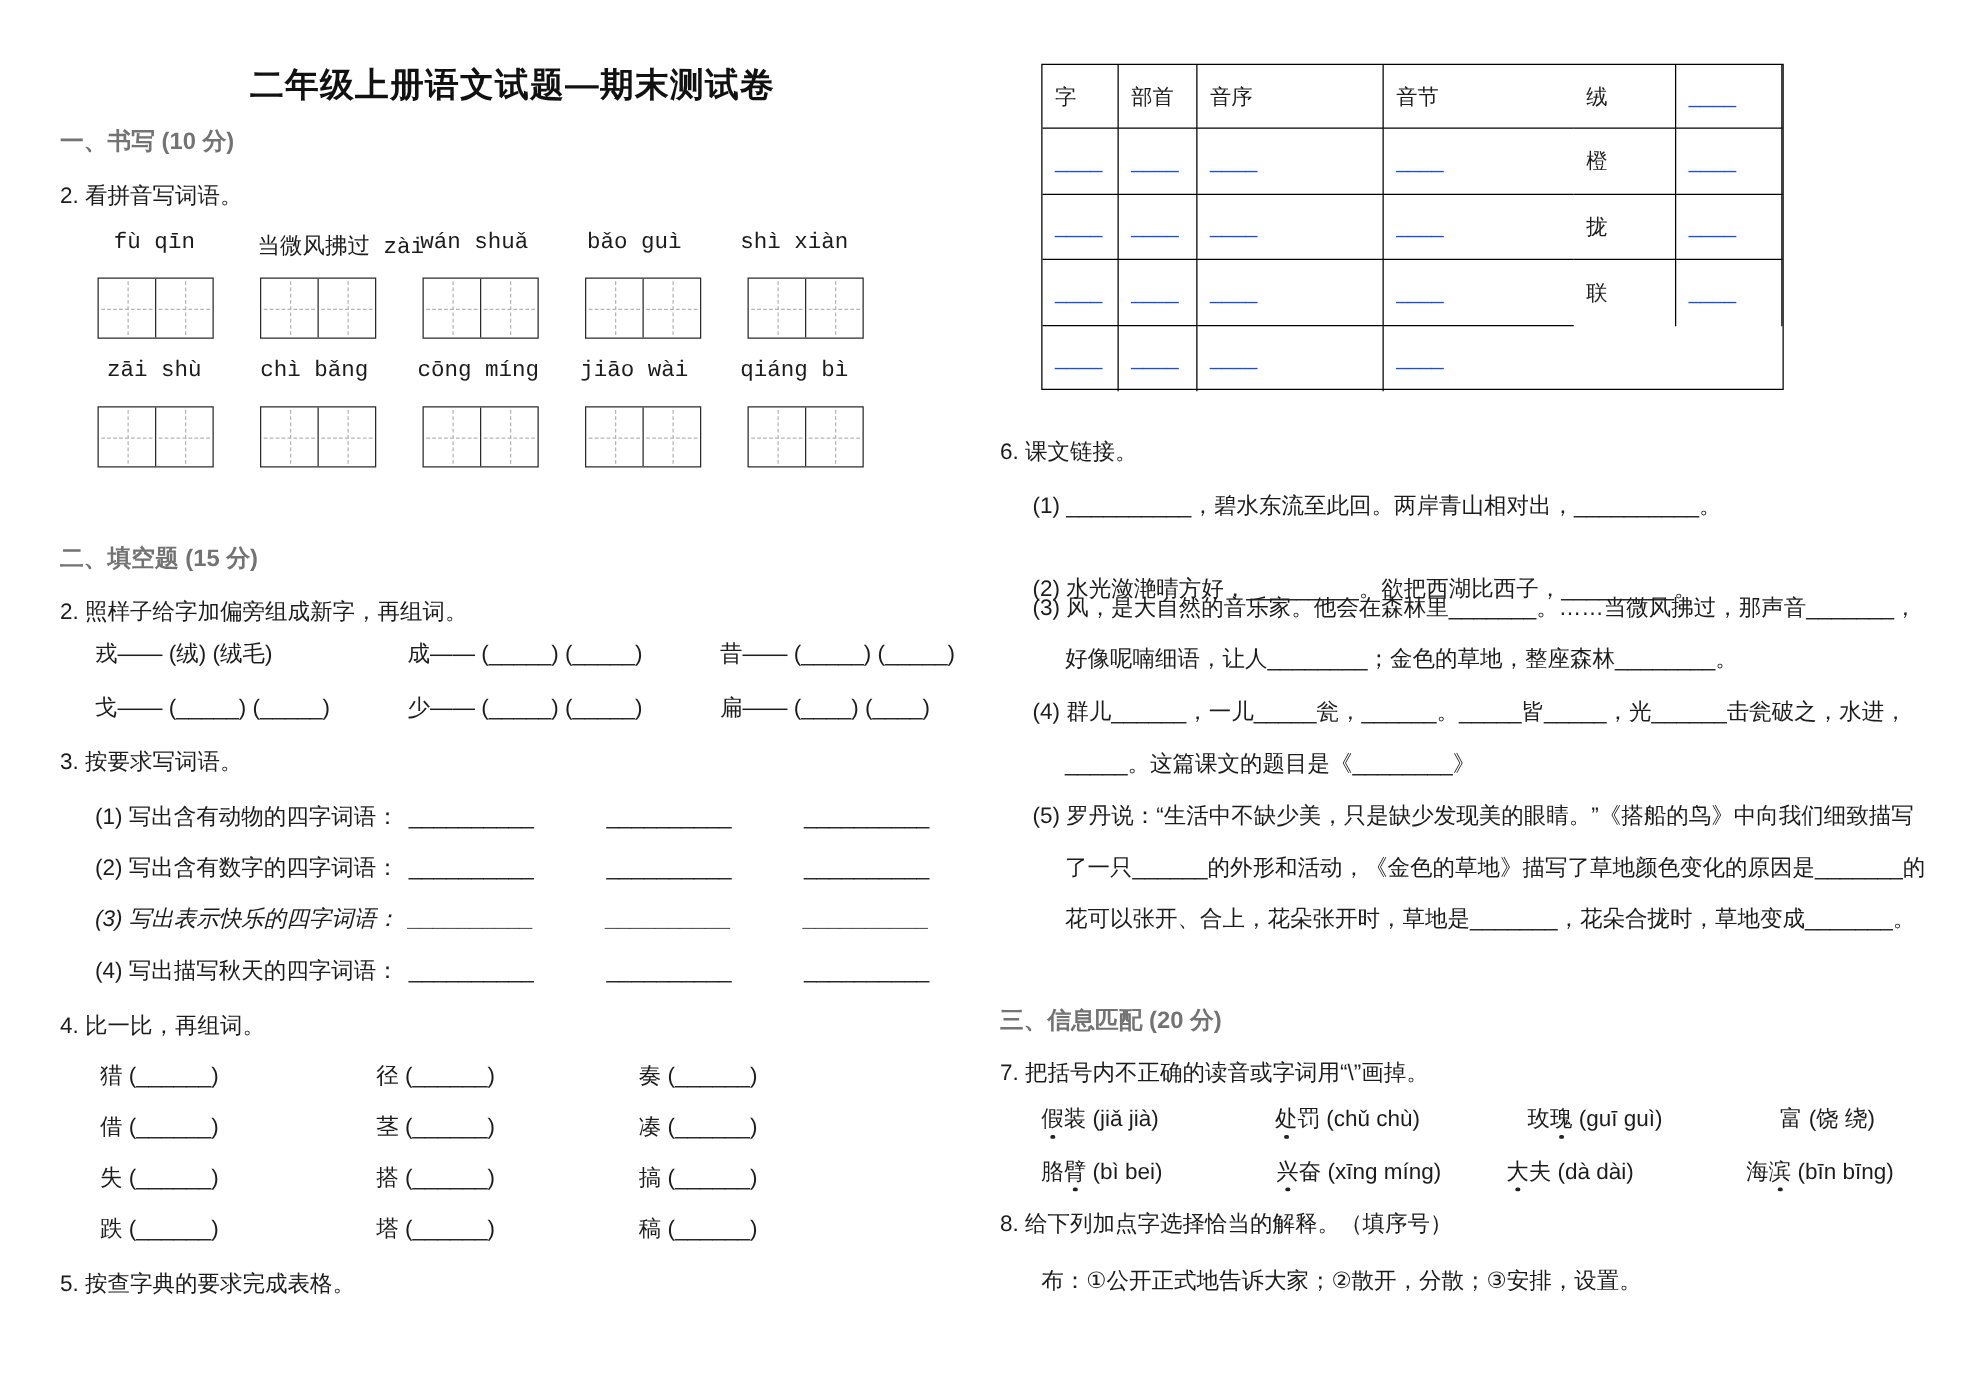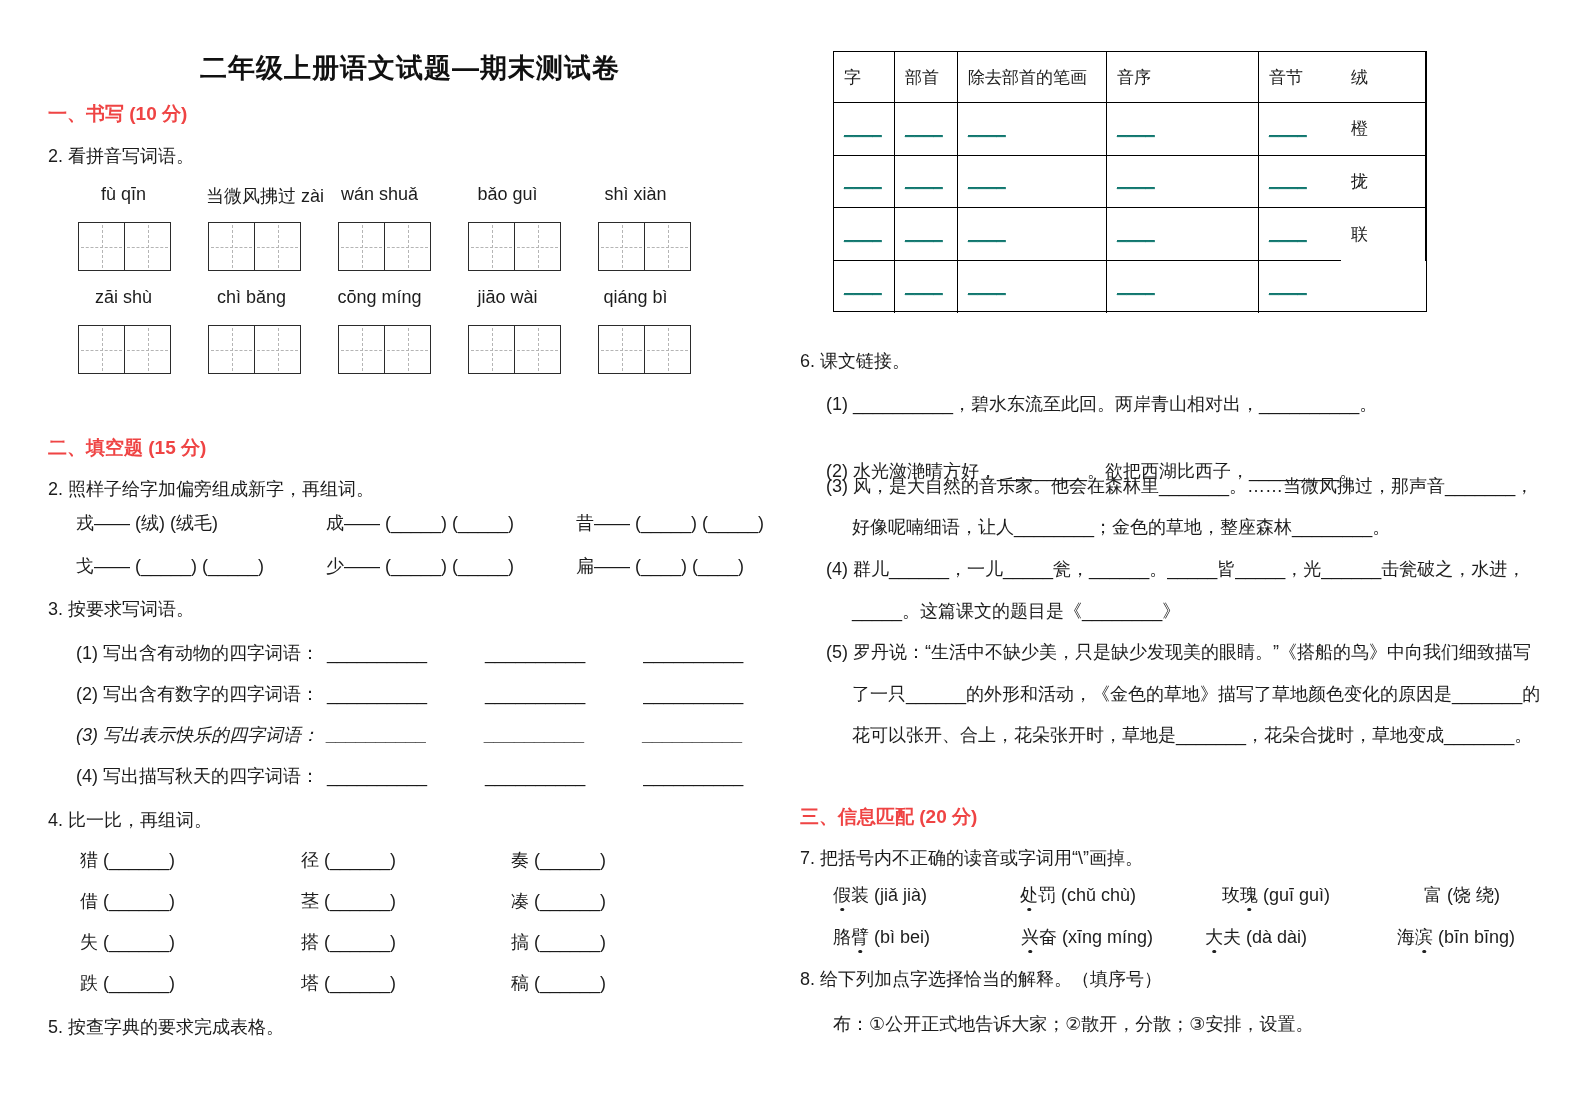--- a/index.html
+++ b/index.html
@@ -2,25 +2,25 @@
 <html><head>
 <meta charset="utf-8">
 <style>
   html,body{margin:0;padding:0;}
   body{
     width:1583px;height:1118px;background:#ffffff;position:relative;
     font-family:"Liberation Sans","DejaVu Sans",sans-serif;
     color:#1c1c1c;overflow:hidden;
   }
   .ln{position:absolute;white-space:nowrap;font-size:18px;line-height:22px;}
-  .hd{font-weight:bold;font-size:19px;color:#ef4444;}
+  .hd{font-weight:bold;font-size:19px;color:#737373;}
   .title{position:absolute;left:48px;top:50px;width:724px;text-align:center;
          font-size:27px;font-weight:bold;letter-spacing:1px;color:#111;white-space:nowrap;}
   
-  .py-row{position:absolute;display:flex;gap:37px;}
+  .py-row{position:absolute;display:flex;gap:37px;font-family:Liberation Mono, monospace;}
   .py{width:91px;text-align:center;font-size:18px;white-space:nowrap;}
   
   .pg-row{position:absolute;display:flex;gap:37px;}
   .pg{width:91px;height:47px;border:1.6px solid #2b2b2b;display:flex;background:#fff;box-sizing:content-box;}
   .pg-cell{flex:1;position:relative;}
   .pg-cell + .pg-cell{border-left:1.6px solid #2b2b2b;}
   .pg-cell::before{content:"";position:absolute;left:50%;top:2px;bottom:2px;border-left:1px dashed #b5b5b5;}
   .pg-cell::after{content:"";position:absolute;top:50%;left:2px;right:2px;border-top:1px dashed #b5b5b5;}
   
   .ci{display:inline-block;}
@@ -32,21 +32,21 @@
   .bk.m2{margin-left:58px;}
   
   .dict-table{position:absolute;left:833px;top:51px;width:594px;height:261px;
     display:grid;grid-template-columns:61px 63px 149px 152px 82px auto;
     grid-template-rows:51px 52.5px 52.5px 52.5px 52.5px;
     border:1.5px solid #000;box-sizing:border-box;font-size:17px;}
   .tc{border-right:1px solid #000;border-bottom:1px solid #000;display:flex;
       align-items:center;padding-left:10px;white-space:nowrap;overflow:hidden;}
   .tc.lc{border-right:none;}
   .tc.lr{border-bottom:none;}
-  .tc.blankc{color:#0f766e;text-decoration:underline;}
+  .tc.blankc{color:#1d4ed8;}
   
   .q7-row{position:absolute;display:grid;}
   .q7-r1{grid-template-columns:187px 202px 202px auto;}
   .q7-r2{grid-template-columns:188px 184px 192px auto;}
   .q7-item{white-space:nowrap;font-size:18px;}
   .du{position:relative;display:inline-block;}
   .du::after{content:"";position:absolute;left:50%;bottom:-4px;transform:translateX(-50%);
              width:3.5px;height:3.5px;border-radius:50%;background:#222;}
   .du:empty::after{content:none;}
 </style>
@@ -158,21 +158,20 @@
 </div>
 <div class="ln" style="left:80px;top:972px;">
   <span class="ci w221">跌 (______)</span><span class="ci w210">塔 (______)</span><span class="ci">稿 (______)</span>
 </div>
 
 <div class="ln" style="left:48px;top:1016px;">5. 按查字典的要求完成表格。</div>
 
 <div class="dict-table">
   <div class="tc">字</div>
   <div class="tc">部首</div>
-  <div class="tc">除去部首的笔画</div>
   <div class="tc">音序</div>
   <div class="tc lc">音节</div>
 
   <div class="tc">绒</div>
   <div class="tc blankc">____</div>
   <div class="tc blankc">____</div>
   <div class="tc blankc">____</div>
   <div class="tc blankc">____</div>
   <div class="tc lc blankc">____</div>
 

